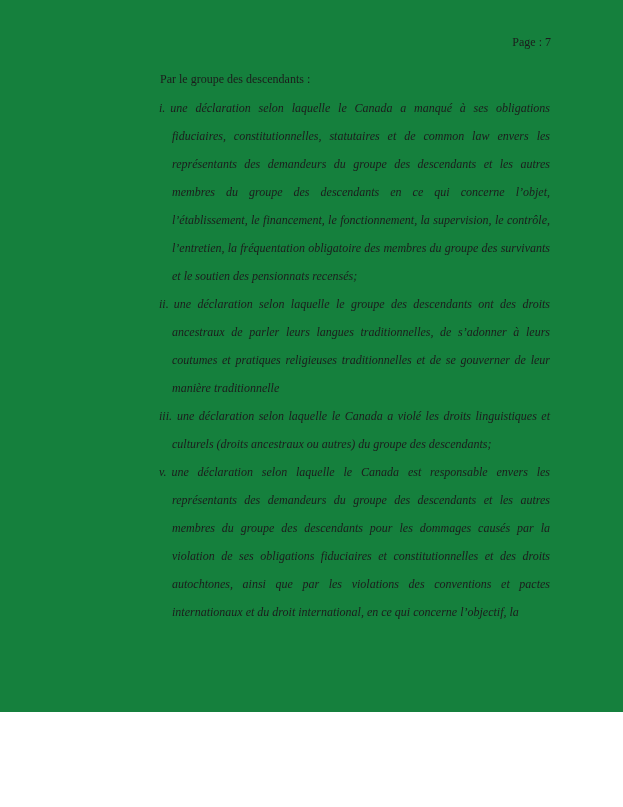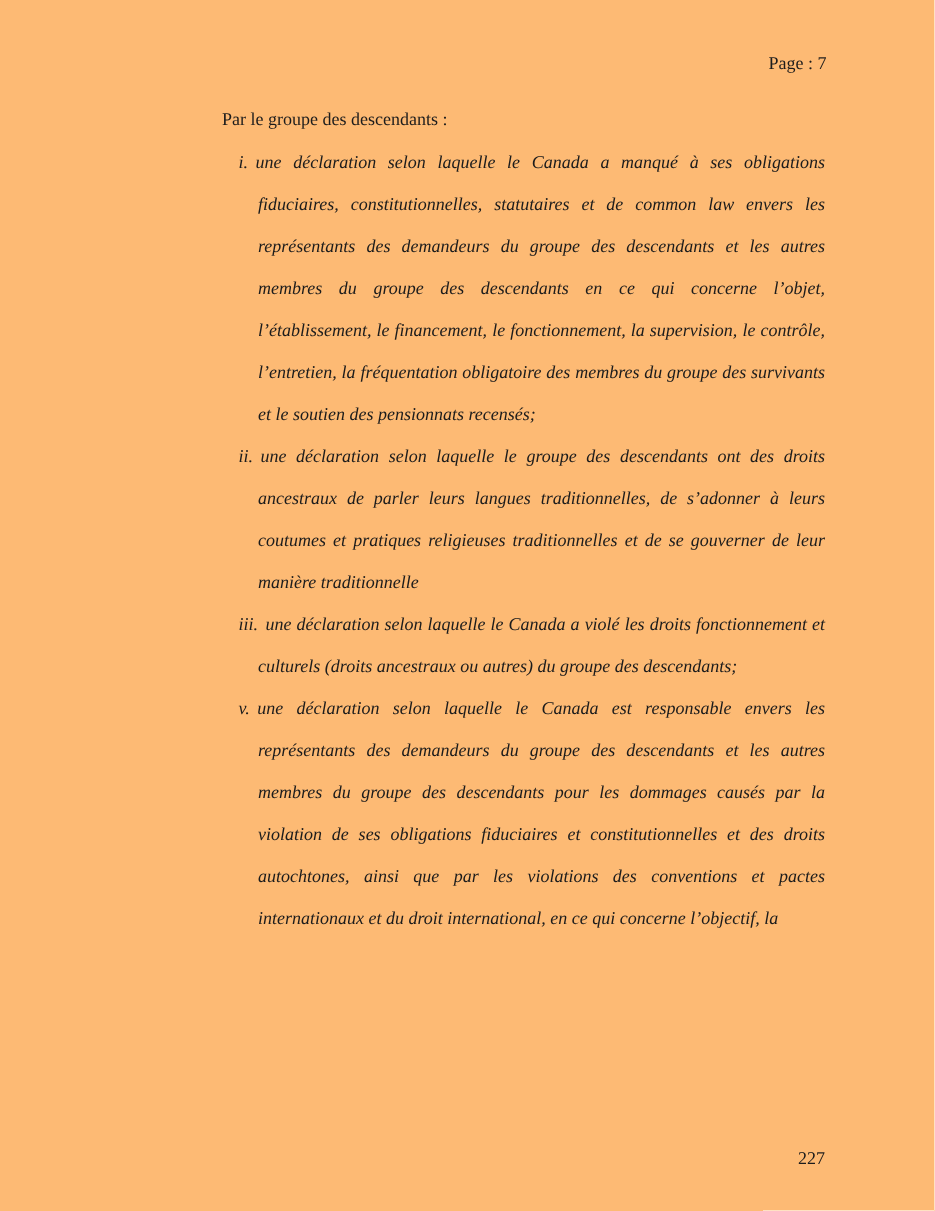--- a/index.html
+++ b/index.html
@@ -3,37 +3,37 @@
 <meta charset="utf-8">
 <style>
   html, body {
     margin: 0;
     padding: 0;
     background: #ffffff;
   }
   .page {
     position: relative;
     width: 623px;
-    height: 807px;
-    background: #fdba74;
+    height: 712px;
+    background: #15803d;
     color: #1c1c1c;
     font-family: "Liberation Serif", "DejaVu Serif", serif;
     font-size: 12px;
     overflow: hidden;
   }
   .page-header {
     position: absolute;
     top: 33px;
     right: 72px;
     line-height: 18px;
     white-space: nowrap;
   }
   .section-heading {
     position: absolute;
-    left: 148px;
+    left: 160px;
     top: 65px;
     line-height: 28px;
     white-space: nowrap;
     text-align: right;
   }
   .declaration-list {
     position: absolute;
     left: 172px;
     top: 94px;
     width: 378px;
@@ -66,21 +66,21 @@
   <div class="page-header">Page : 7</div>
 
   <div class="section-heading">Par le groupe des descendants :</div>
 
   <div class="declaration-list">
 
     <div class="list-item"><span class="marker">i.</span><span>une déclaration selon laquelle le Canada a manqué à ses obligations fiduciaires, constitutionnelles, statutaires et de common law envers les représentants des demandeurs du groupe des descendants et les autres membres du groupe des descendants en ce qui concerne l’objet, l’établissement, le financement, le fonctionnement, la supervision, le contrôle, l’entretien, la fréquentation obligatoire des membres du groupe des survivants et le soutien des pensionnats recensés;</span></div>
 
     <div class="list-item"><span class="marker">ii.</span><span>une déclaration selon laquelle le groupe des descendants ont des droits ancestraux de parler leurs langues traditionnelles, de s’adonner à leurs coutumes et pratiques religieuses traditionnelles et de se gouverner de leur manière traditionnelle</span></div>
 
-    <div class="list-item"><span class="marker">iii.</span><span>une déclaration selon laquelle le Canada a violé les droits fonctionnement et culturels (droits ancestraux ou autres) du groupe des descendants;</span></div>
+    <div class="list-item"><span class="marker">iii.</span><span>une déclaration selon laquelle le Canada a violé les droits linguistiques et culturels (droits ancestraux ou autres) du groupe des descendants;</span></div>
 
 
     <div class="list-item"><span class="marker">v.</span><span>une déclaration selon laquelle le Canada est responsable envers les représentants des demandeurs du groupe des descendants et les autres membres du groupe des descendants pour les dommages causés par la violation de ses obligations fiduciaires et constitutionnelles et des droits autochtones, ainsi que par les violations des conventions et pactes internationaux et du droit international, en ce qui concerne l’objectif, la</span></div>
 
   </div>
 
   <div class="page-number">227</div>
 
 </div>
 

